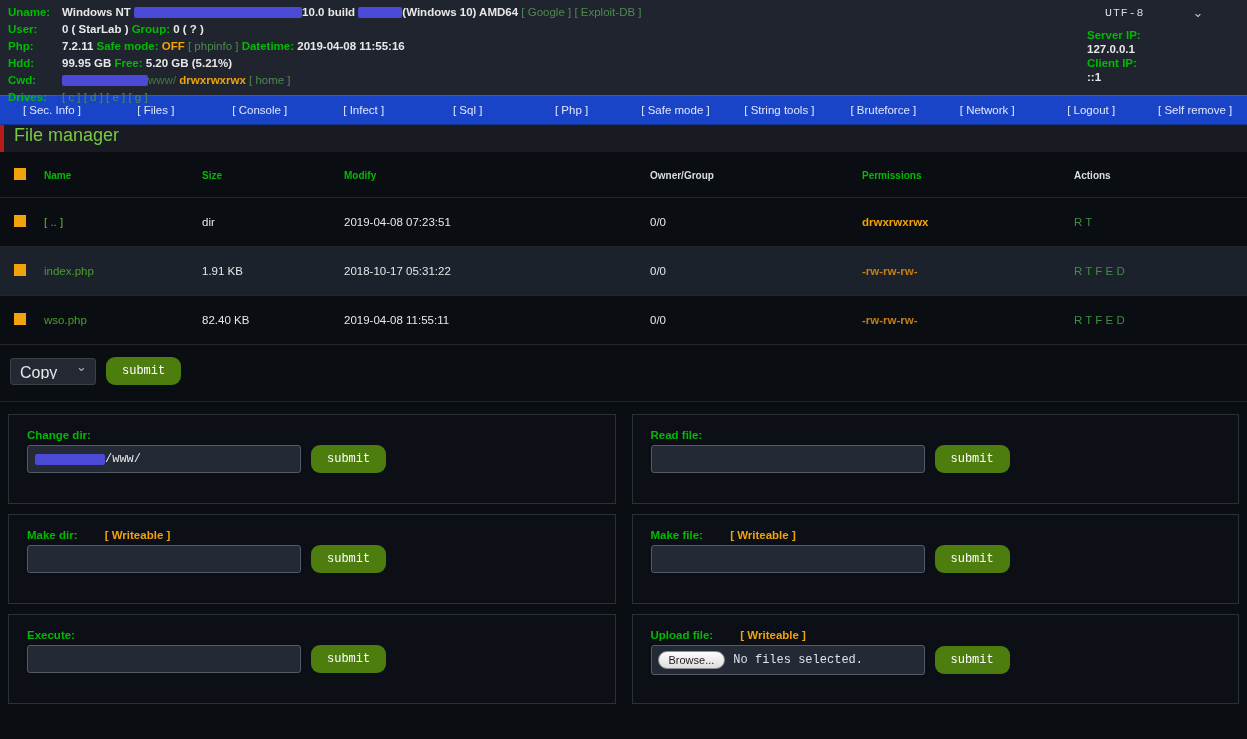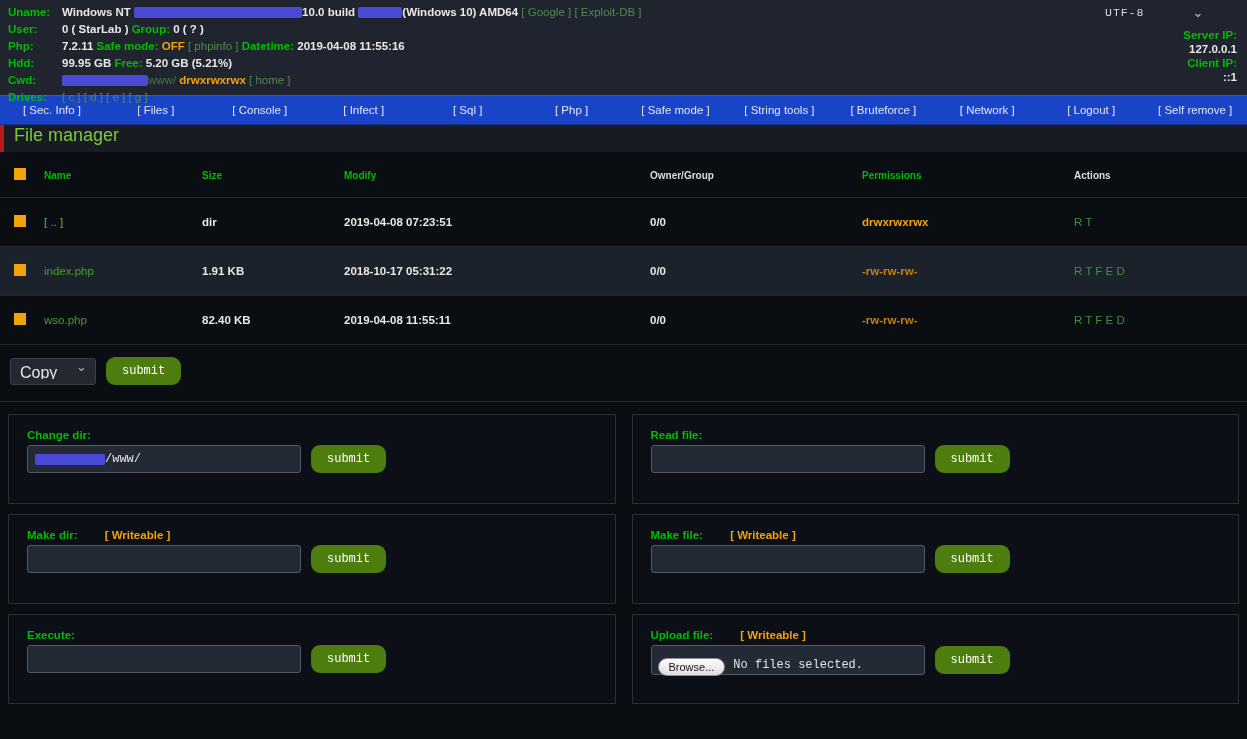--- a/index.html
+++ b/index.html
@@ -29,21 +29,21 @@
   .redact {
     display: inline-block;
     background: #4a4ad6;
     border-radius: 2px;
     vertical-align: middle;
     height: 11px;
   }
   .hdr-right {
     position: absolute;
     right: 10px; top: 6px;
-    text-align: right;
+    text-align: left;
     width: 150px;
     margin-left: 24px;
   }
   .enc-select {
     display: flex; align-items: center; justify-content: flex-start;
     gap: 48px;
     margin-bottom: 9px;
   }
   .enc-val {
     color: #d8dce4;
@@ -108,21 +108,21 @@
   .c-perm { width: 212px; }
   .c-act  { width: auto; }
   .chk {
     width: 12px; height: 12px;
     background: #f0a30a;
     display: inline-block;
     cursor: pointer;
   }
   .fname { color: #4a9e2e; cursor: pointer; }
   .fname.dir { color: #63b33d; }
-  .plain { color: #e8e8e8; font-weight: bold; }
+  .plain { color: #e8e8e8; font-weight: normal; }
   .perm-dir { color: #f0a30a; font-weight: bold; }
   .perm-file { color: #c47f12; font-weight: bold; }
   .act { color: #3f8f3f; cursor: pointer; margin-right: 5px; }
 
   
   .actionbar {
     display: flex; align-items: center; gap: 10px;
     padding: 12px 10px 16px 10px;
     border-top: 1px solid #23262d;
     border-bottom: 1px solid #23262d;
@@ -184,21 +184,21 @@
     height: 28px;
     padding: 0 7px;
     width: 274px;
   }
   .file-inp {
     background: #242a35;
     border: 1px solid #545a66;
     border-radius: 3px;
     height: 30px;
     width: 274px;
-    display: flex; align-items: flex-start; gap: 8px;
+    display: flex; align-items: center; gap: 8px;
     padding: 12px 6px;
   }
   .browse-btn {
     background: linear-gradient(#fcfcfc, #dedede);
     border: 1px solid #8f8f8f;
     border-radius: 12px;
     color: #1a1a1a;
     font-size: 11px;
     padding: 2px 10px;
     cursor: pointer;

